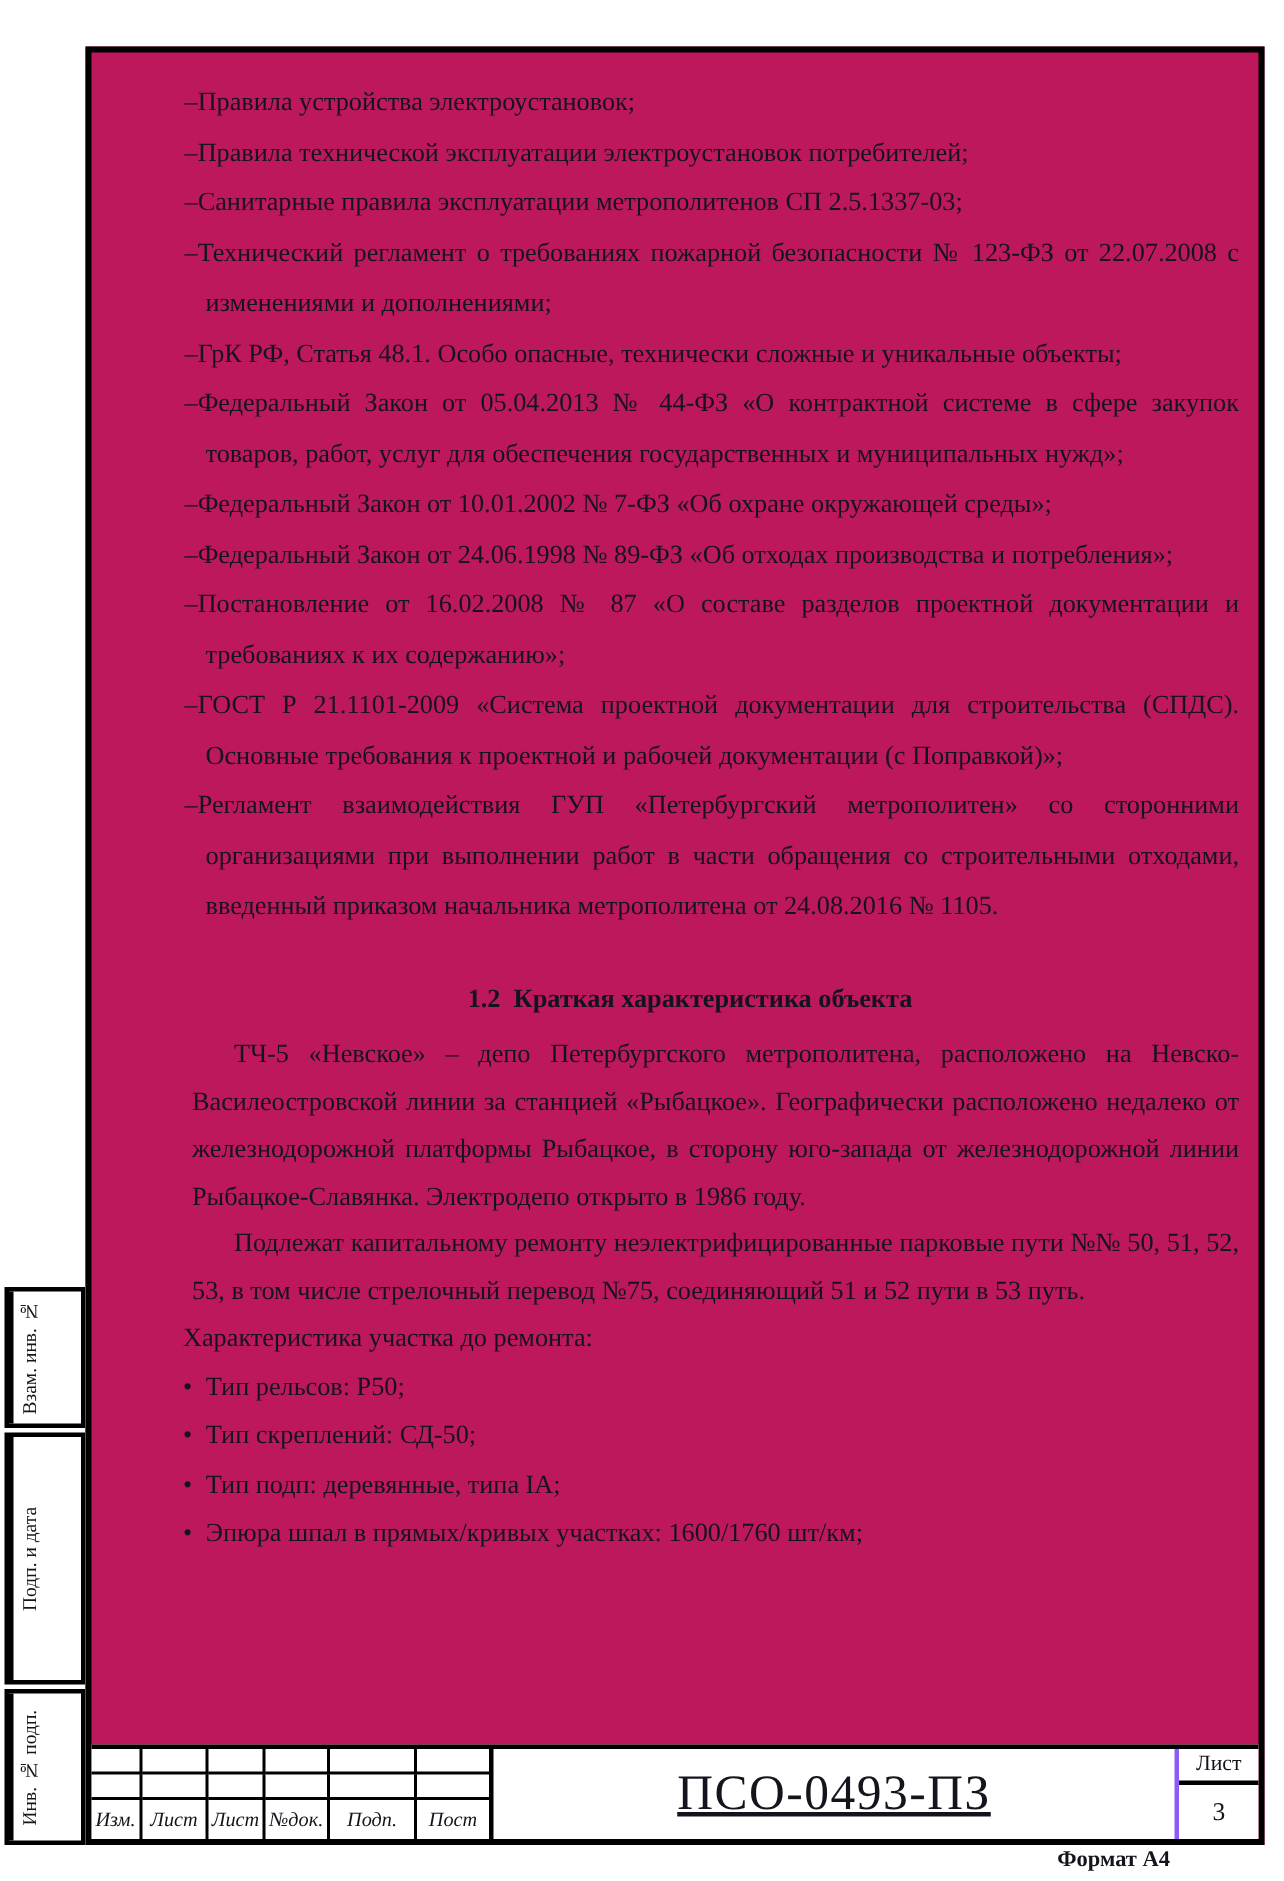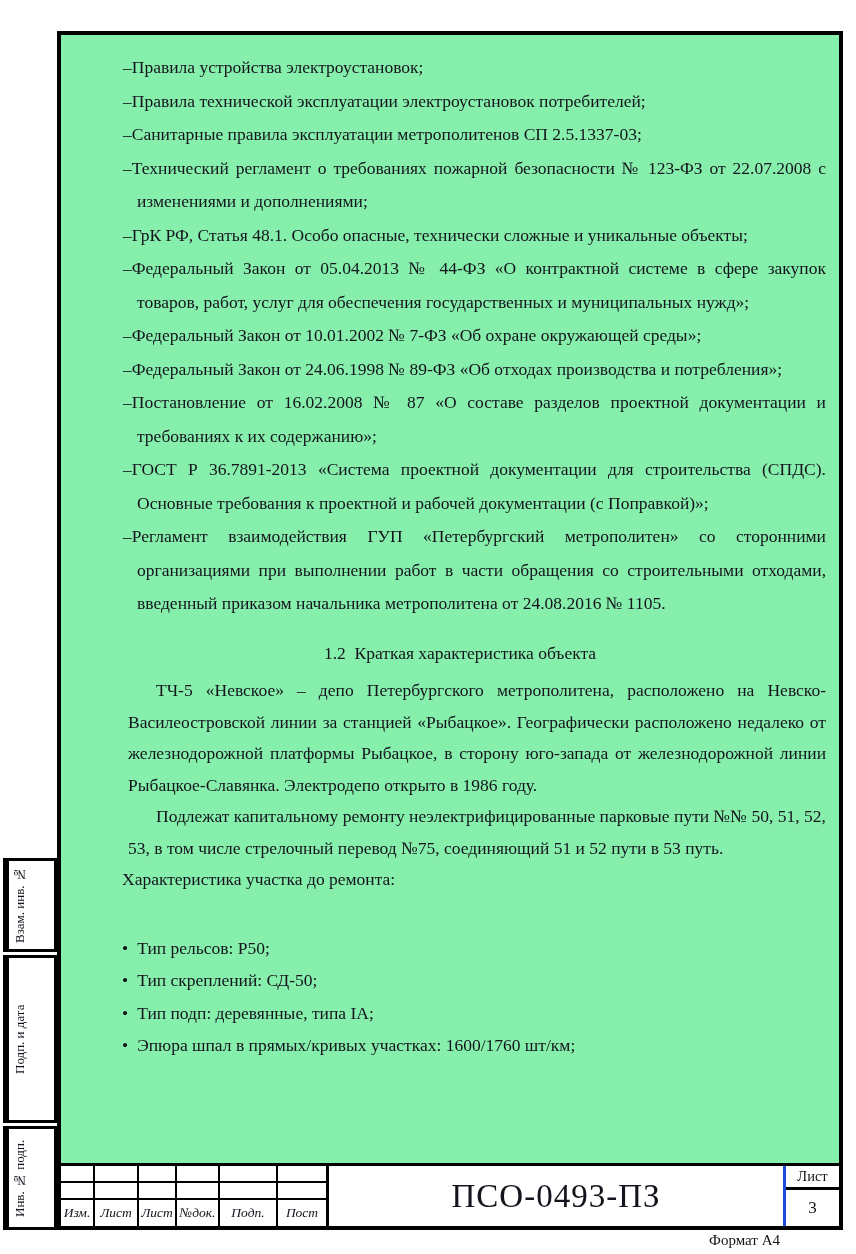--- a/index.html
+++ b/index.html
@@ -4,38 +4,38 @@
 <style>
   html,body{margin:0;padding:0;}
   body{
     width:856px;height:1254px;position:relative;background:#ffffff;
     font-family:"Liberation Serif","DejaVu Serif",serif;
     color:#14141c;overflow:hidden;
   }
   
   .page-frame{
     position:absolute;left:57px;top:31px;width:786px;height:1199px;
-    border:4px solid #000;box-sizing:border-box;background:#86efac;
+    border:4px solid #000;box-sizing:border-box;background:#be185d;
   }
   
   .content{
     position:absolute;left:33px;top:16px;width:732px;
     font-size:17.5px;text-align:justify;
   }
   .reg-list{line-height:33.5px;}
   .ditem{padding-left:43px;text-indent:-14px;}
   .marker{display:inline;}
   .section-heading{
-    font-weight:normal;text-align:center;line-height:33.5px;
-    margin-top:16px;margin-bottom:5px;
+    font-weight:bold;text-align:center;line-height:33.5px;
+    margin-top:28px;margin-bottom:5px;
   }
   .para{line-height:31.5px;text-indent:28px;margin-left:34px;}
   .char-label-line{line-height:31.5px;padding-left:28px;}
   .char-label-line .u{}
-  .blist{line-height:32.5px;margin-top:36px;}
+  .blist{line-height:32.5px;}
   .bitem{padding-left:28px;}
   .bitem .marker{padding-right:9px;}
   
   .sidebox{
     position:absolute;left:3px;width:54px;border:3px solid #000;
     box-sizing:border-box;display:flex;background:#fff;
   }
   .sidebox-label{
     width:25px;border-right:3px solid #000;box-sizing:border-box;
     display:flex;align-items:center;justify-content:center;
@@ -60,54 +60,54 @@
   }
   .tb-cell{
     border-right:2.5px solid #000;border-bottom:2.5px solid #000;
     box-sizing:border-box;display:flex;align-items:center;justify-content:center;
     font-size:13.5px;white-space:nowrap;overflow:hidden;
   }
   .tb-cell.last-col{border-right:none;}
   .tb-cell.last-row{border-bottom:none;}
   .tb-doc{
     flex:1;display:flex;align-items:center;justify-content:center;
-    border-right:3px solid #1d4ed8;box-sizing:border-box;
-    font-size:33px;letter-spacing:1px;
+    border-right:3px solid #8b5cf6;box-sizing:border-box;
+    font-size:33px;letter-spacing:1px;text-decoration:underline;
   }
   .tb-sheet{width:53px;display:flex;flex-direction:column;box-sizing:border-box;}
   .tb-sheet-label{
     height:24px;border-bottom:3px solid #000;box-sizing:border-box;
     display:flex;align-items:center;justify-content:center;font-size:14.5px;
   }
   .tb-sheet-num{
     flex:1;display:flex;align-items:center;justify-content:center;font-size:17px;
   }
   
   .format-label{
-    position:absolute;right:76px;top:1232px;font-size:15px;
+    position:absolute;right:76px;top:1232px;font-size:15px;font-weight:bold;
   }
 </style>
 </head>
 <body>
 
 <div class="page-frame">
 
   <div class="content">
 
     <div class="reg-list">
       <div class="ditem"><span class="marker">–</span><span>Правила устройства электроустановок;</span></div>
       <div class="ditem"><span class="marker">–</span><span>Правила технической эксплуатации электроустановок потребителей;</span></div>
       <div class="ditem"><span class="marker">–</span><span>Санитарные правила эксплуатации метрополитенов СП 2.5.1337-03;</span></div>
       <div class="ditem"><span class="marker">–</span><span>Технический регламент о требованиях пожарной безопасности № 123-ФЗ от 22.07.2008 с изменениями и дополнениями;</span></div>
       <div class="ditem"><span class="marker">–</span><span>ГрК РФ, Статья 48.1. Особо опасные, технически сложные и уникальные объекты;</span></div>
       <div class="ditem"><span class="marker">–</span><span>Федеральный Закон от 05.04.2013 № 44-ФЗ «О контрактной системе в сфере закупок товаров, работ, услуг для обеспечения государственных и муниципальных нужд»;</span></div>
       <div class="ditem"><span class="marker">–</span><span>Федеральный Закон от 10.01.2002 № 7-ФЗ «Об охране окружающей среды»;</span></div>
       <div class="ditem"><span class="marker">–</span><span>Федеральный Закон от 24.06.1998 № 89-ФЗ «Об отходах производства и потребления»;</span></div>
       <div class="ditem"><span class="marker">–</span><span>Постановление от 16.02.2008 № 87 «О составе разделов проектной документации и требованиях к их содержанию»;</span></div>
-      <div class="ditem"><span class="marker">–</span><span>ГОСТ Р 36.7891-2013 «Система проектной документации для строительства (СПДС). Основные требования к проектной и рабочей документации (с Поправкой)»;</span></div>
+      <div class="ditem"><span class="marker">–</span><span>ГОСТ Р 21.1101-2009 «Система проектной документации для строительства (СПДС). Основные требования к проектной и рабочей документации (с Поправкой)»;</span></div>
       <div class="ditem"><span class="marker">–</span><span>Регламент взаимодействия ГУП «Петербургский метрополитен» со сторонними организациями при выполнении работ в части обращения со строительными отходами, введенный приказом начальника метрополитена от 24.08.2016 № 1105.</span></div>
     </div>
 
     <div class="section-heading">1.2&nbsp; Краткая характеристика объекта</div>
 
     <div class="para">ТЧ-5 «Невское» – депо Петербургского метрополитена, расположено на Невско-Василеостровской линии за станцией «Рыбацкое». Географически расположено недалеко от железнодорожной платформы Рыбацкое, в сторону юго-запада от железнодорожной линии Рыбацкое-Славянка. Электродепо открыто в 1986 году.</div>
     <div class="para">Подлежат капитальному ремонту неэлектрифицированные парковые пути №№ 50, 51, 52, 53, в том числе стрелочный перевод №75, соединяющий 51 и 52 пути в 53 путь.</div>
 
     <div class="char-label-line"><span class="u">Характеристика участка до ремонта:</span></div>
 

